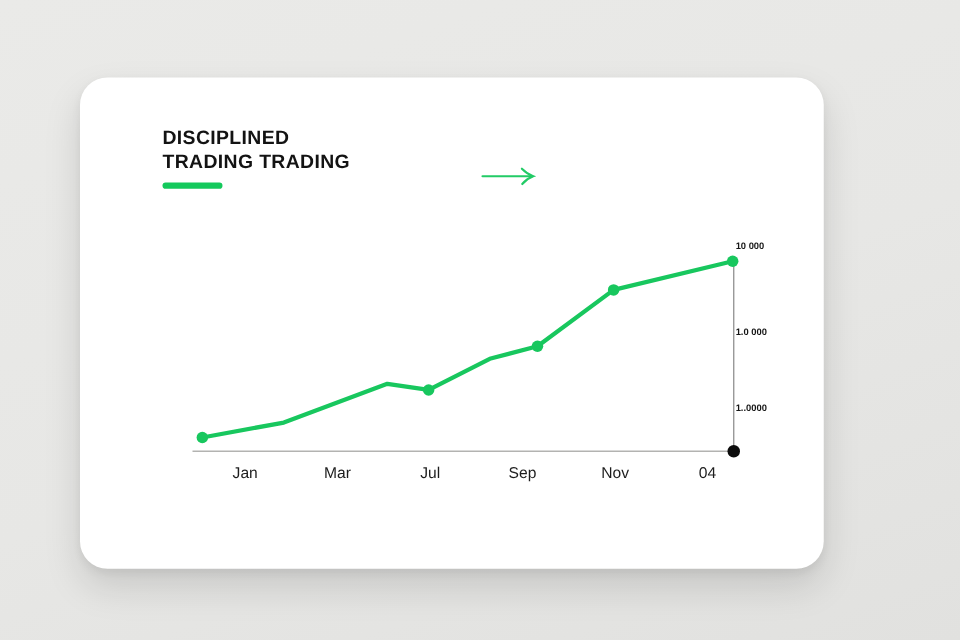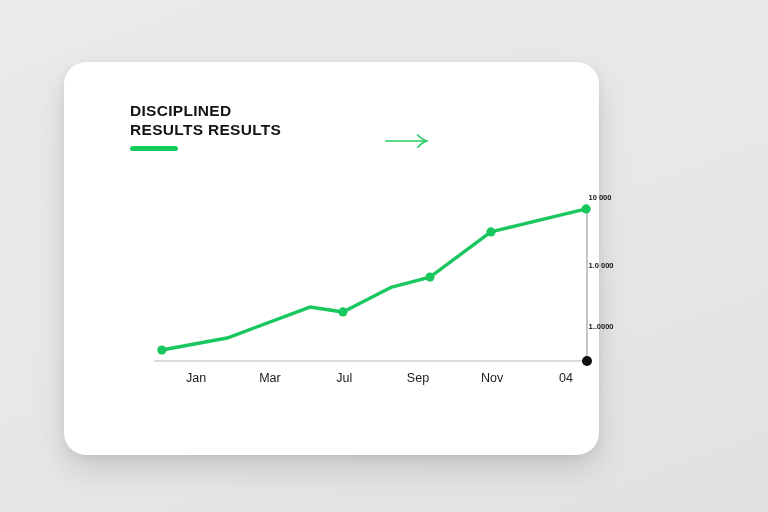--- a/index.html
+++ b/index.html
@@ -11,21 +11,21 @@
     font-family: "Liberation Sans", sans-serif;
   }
   body {
     background: linear-gradient(160deg, #eaeae8 0%, #e7e7e5 55%, #e1e1df 100%);
     position: relative;
   }
   .card {
     position: absolute;
     left: 64px;
     top: 62px;
-    width: 535px;
+    width: 595px;
     height: 393px;
     background: #ffffff;
     border-radius: 22px;
     box-shadow: 0 14px 30px rgba(0,0,0,0.13), 0 3px 8px rgba(0,0,0,0.06);
   }
   .title-block {
     position: absolute;
     left: 66px;
     top: 40px;
   }
@@ -74,21 +74,21 @@
     height: 393px;
   }
 </style>
 </head>
 <body>
 
 <div class="card">
 
   <div class="title-block">
     <div class="title-line">DISCIPLINED</div>
-    <div class="title-line">RESULTS RESULTS</div>
+    <div class="title-line">TRADING TRADING</div>
     <div class="title-underline"></div>
   </div>
 
 
   <svg class="arrow-icon" viewBox="0 0 48 18">
     <path d="M2 9 H42" fill="none" stroke="#22cb66" stroke-width="1.7" stroke-linecap="round"></path>
     <path d="M33.5 3 C36 5.5, 39 7.8, 42.5 9 C38.8 10.4, 35.8 12.8, 33.8 15.2" fill="none" stroke="#22cb66" stroke-width="1.7" stroke-linecap="round"></path>
   </svg>
 
   <div class="chart-wrap">

